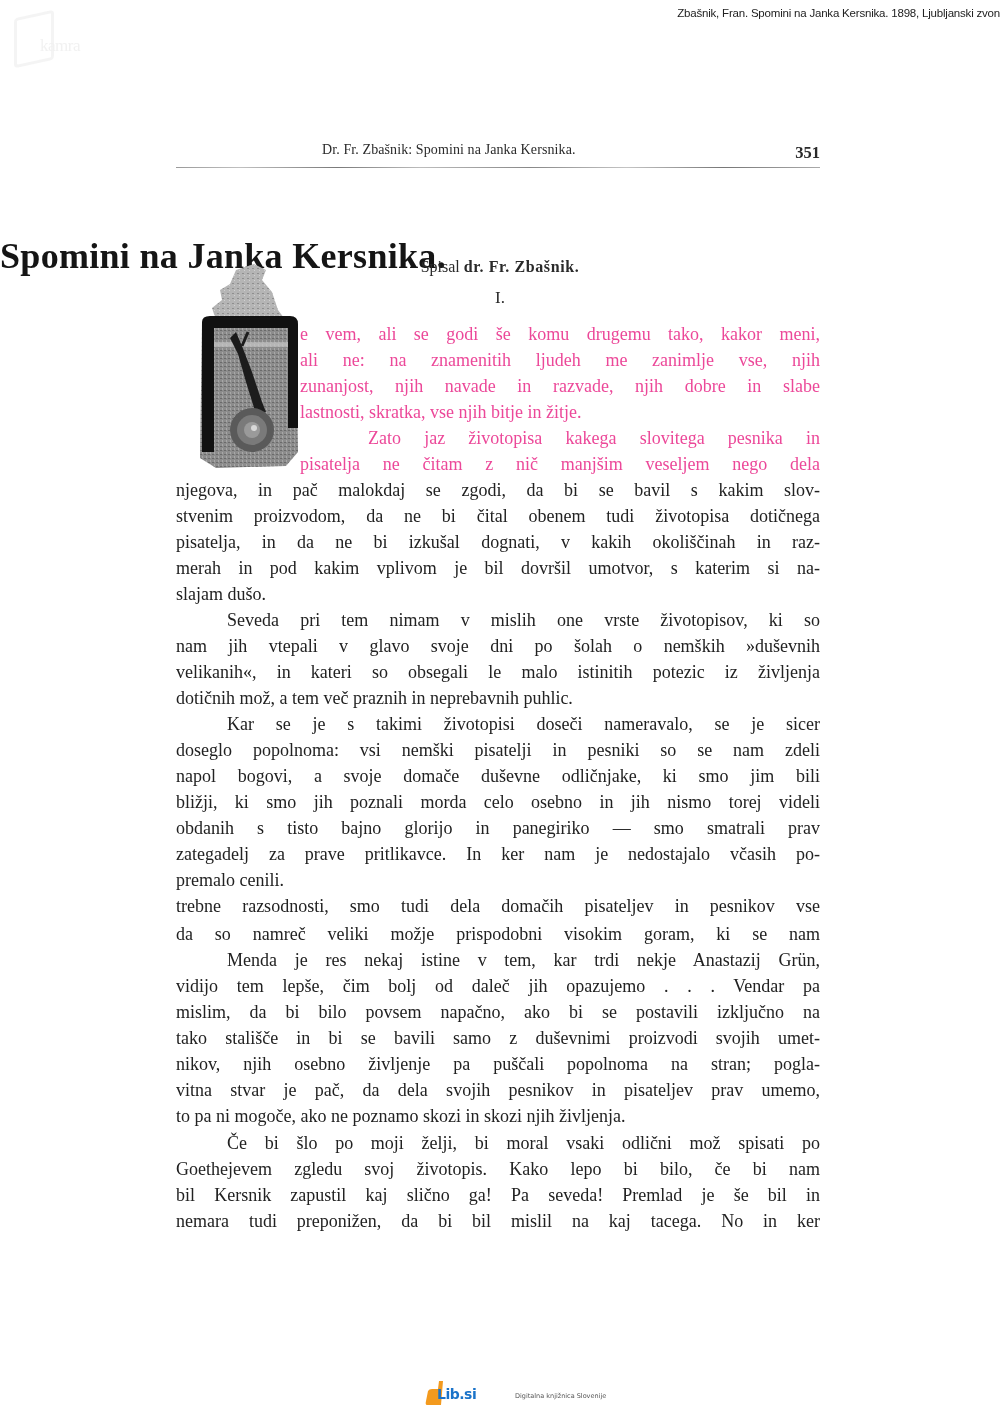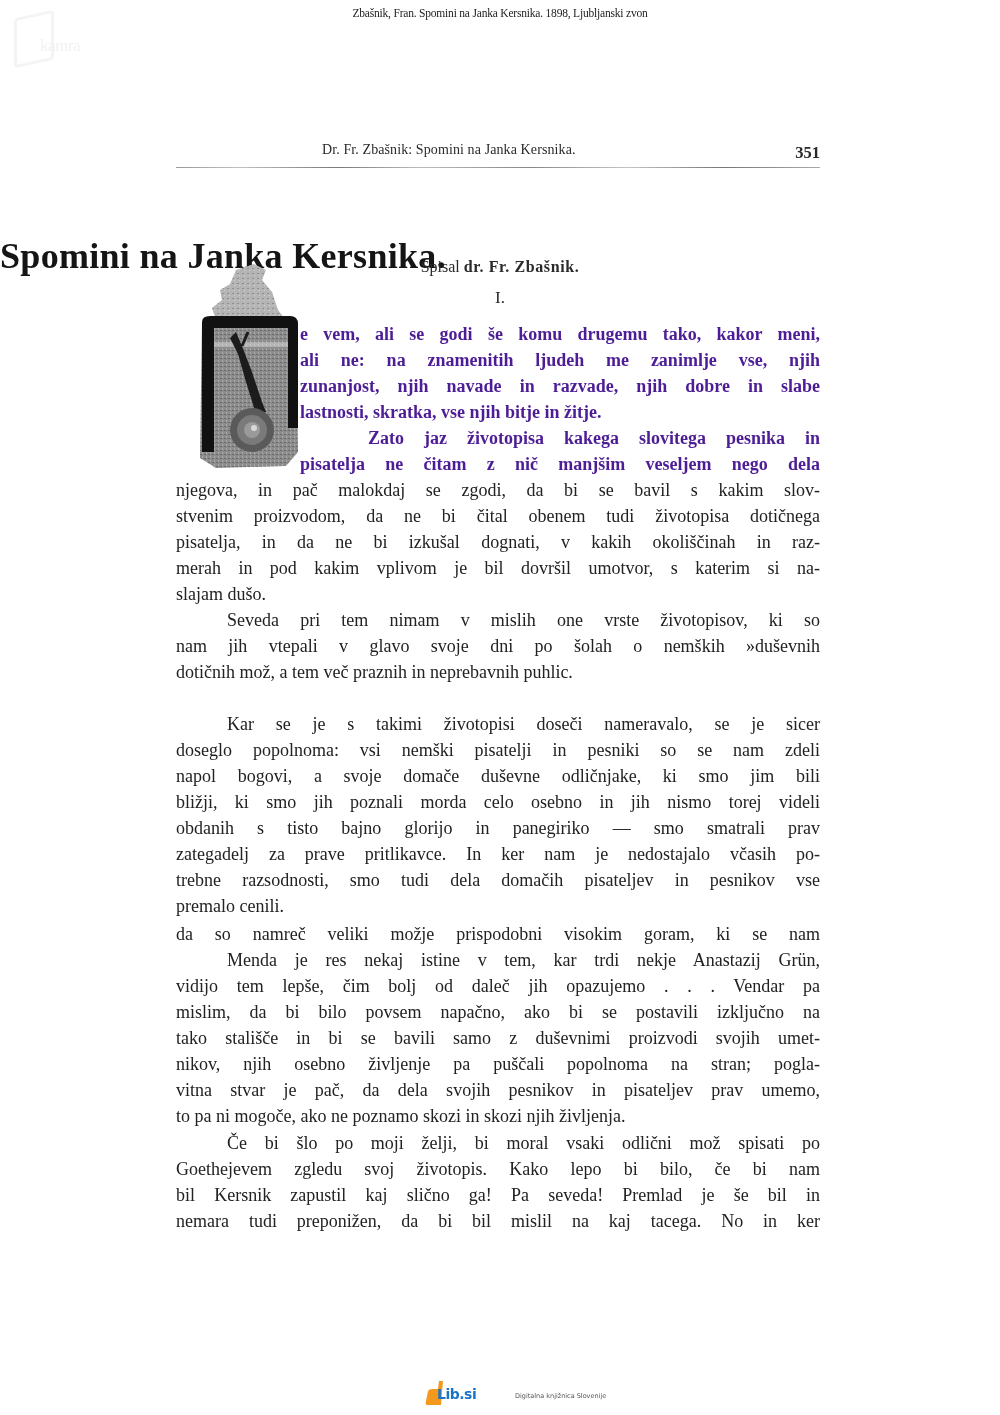--- a/index.html
+++ b/index.html
@@ -13,22 +13,22 @@
       position: relative;
       overflow: hidden;
       font-family: "Liberation Serif", "DejaVu Serif", serif;
       color: #1a1a1a;
     }
     .citation {
       position: absolute;
       top: 7px;
       left: 0;
       width: 1000px;
-      text-align: center;
-      font-family: Liberation Serif, serif;
+      text-align: right;
+      font-family: Liberation Sans, sans-serif;
       font-size: 11.5px;
       color: #222;
       letter-spacing: -0.2px;
     }
     .watermark {
       position: absolute;
       top: 8px;
       left: 8px;
       width: 110px;
       height: 56px;
@@ -134,22 +134,21 @@
       color: #222;
       text-align: justify;
     }
     .para-wrap {
       position: absolute;
       left: 300px;
       width: 520px;
       font-size: 18px;
       line-height: 26px;
       text-align: justify;
-      color: #4c1d95;
-      font-weight: bold;
+      color: #ec4899;
     }
     .line {
       display: block;
       text-align: justify;
       text-align-last: justify;
       white-space: nowrap;
     }
     .line.last {
       text-align-last: left;
     }
@@ -262,32 +261,33 @@
   <span class="line">njegova, in pač malokdaj se zgodi, da bi se bavil s kakim slov-</span>
   <span class="line">stvenim proizvodom, da ne bi čital obenem tudi životopisa dotičnega</span>
   <span class="line">pisatelja, in da ne bi izkušal dognati, v kakih okoliščinah in raz-</span>
   <span class="line">merah in pod kakim vplivom je bil dovršil umotvor, s katerim si na-</span>
   <span class="line last">slajam dušo.</span>
 </div>
 
 <div class="text-block" style="top: 607px;">
   <span class="line" style="padding-left: 51px;">Seveda pri tem nimam v mislih one vrste životopisov, ki so</span>
   <span class="line">nam jih vtepali v glavo svoje dni po šolah o nemških »duševnih</span>
+  <span class="line">velikanih«, in kateri so obsegali le malo istinitih potezic iz življenja</span>
   <span class="line last">dotičnih mož, a tem več praznih in neprebavnih puhlic.</span>
 </div>
 
 <div class="text-block" style="top: 711px;">
   <span class="line" style="padding-left: 51px;">Kar se je s takimi životopisi doseči nameravalo, se je sicer</span>
   <span class="line">doseglo popolnoma: vsi nemški pisatelji in pesniki so se nam zdeli</span>
   <span class="line">napol bogovi, a svoje domače duševne odličnjake, ki smo jim bili</span>
   <span class="line">bližji, ki smo jih poznali morda celo osebno in jih nismo torej videli</span>
   <span class="line">obdanih s tisto bajno glorijo in panegiriko — smo smatrali prav</span>
   <span class="line">zategadelj za prave pritlikavce. In ker nam je nedostajalo včasih po-</span>
+  <span class="line last">premalo cenili.</span>
   <span class="line">trebne razsodnosti, smo tudi dela domačih pisateljev in pesnikov vse</span>
-  <span class="line last">premalo cenili.</span>
 </div>
 
 <div class="text-block" style="top: 921px;">
   <span class="line">da so namreč veliki možje prispodobni visokim goram, ki se nam</span>
   <span class="line" style="padding-left: 51px;">Menda je res nekaj istine v tem, kar trdi nekje Anastazij Grün,</span>
   <span class="line">vidijo tem lepše, čim bolj od daleč jih opazujemo . . .  Vendar pa</span>
   <span class="line">mislim, da bi bilo povsem napačno, ako bi se postavili izključno na</span>
   <span class="line">tako stališče in bi se bavili samo z duševnimi proizvodi svojih umet-</span>
   <span class="line">nikov, njih osebno življenje pa puščali popolnoma na stran; pogla-</span>
   <span class="line">vitna stvar je pač, da dela svojih pesnikov in pisateljev prav umemo,</span>

